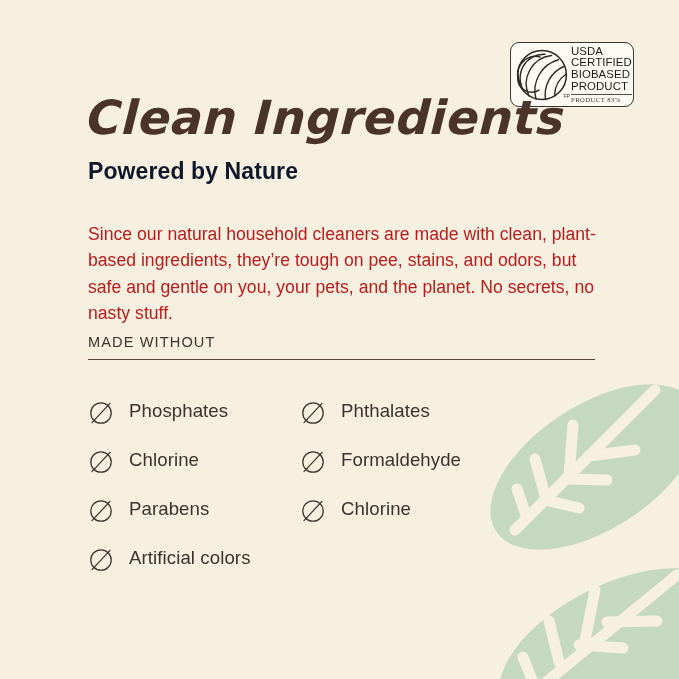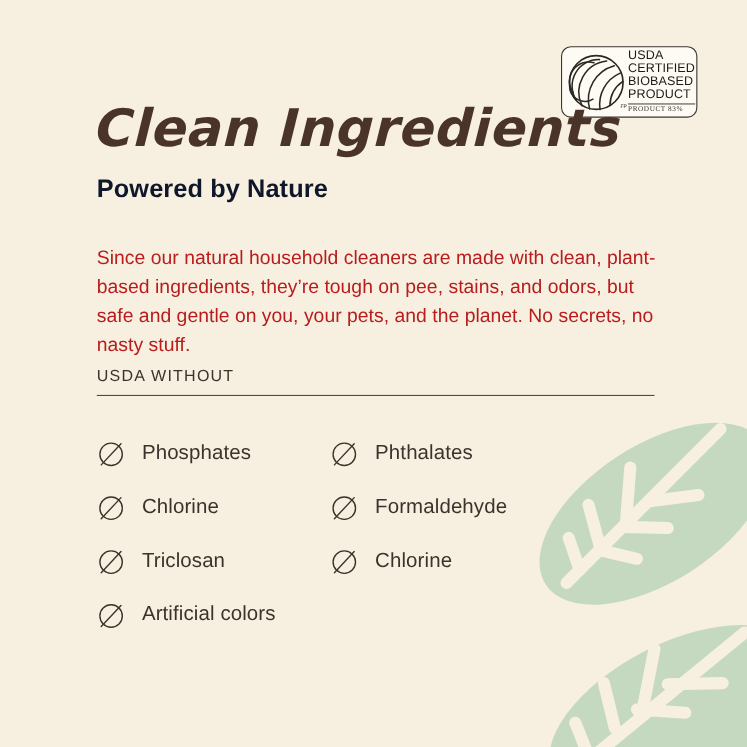--- a/index.html
+++ b/index.html
@@ -234,21 +234,21 @@
       <div class="usda-sub">PRODUCT 83%</div>
     </div>
     <div class="usda-mark">FP</div>
   </div>
 
   <div class="title">Clean Ingredients</div>
   <div class="subtitle">Powered by Nature</div>
 
   <p class="body-copy">Since our natural household cleaners are made with clean, plant-based ingredients, they’re tough on pee, stains, and odors, but safe and gentle on you, your pets, and the planet. No secrets, no nasty stuff.</p>
 
-  <div class="section-label">USDA WITHOUT</div>
+  <div class="section-label">MADE WITHOUT</div>
   <div class="divider"></div>
 
   <div class="avoid-grid">
 
     <div class="avoid-item">
       <svg class="no-icon" viewBox="0 0 26 26" aria-hidden="true">
         <circle cx="13" cy="13" r="10.2" fill="none" stroke="#3b332b" stroke-width="1.25"></circle>
         <line x1="4.0" y1="22.6" x2="22.0" y2="3.4" stroke="#3b332b" stroke-width="1.25" stroke-linecap="round"></line>
       </svg>
       <span class="avoid-label">Phosphates</span>
@@ -276,21 +276,21 @@
         <line x1="4.0" y1="22.6" x2="22.0" y2="3.4" stroke="#3b332b" stroke-width="1.25" stroke-linecap="round"></line>
       </svg>
       <span class="avoid-label">Formaldehyde</span>
     </div>
 
     <div class="avoid-item">
       <svg class="no-icon" viewBox="0 0 26 26" aria-hidden="true">
         <circle cx="13" cy="13" r="10.2" fill="none" stroke="#3b332b" stroke-width="1.25"></circle>
         <line x1="4.0" y1="22.6" x2="22.0" y2="3.4" stroke="#3b332b" stroke-width="1.25" stroke-linecap="round"></line>
       </svg>
-      <span class="avoid-label">Triclosan</span>
+      <span class="avoid-label">Parabens</span>
     </div>
 
     <div class="avoid-item">
       <svg class="no-icon" viewBox="0 0 26 26" aria-hidden="true">
         <circle cx="13" cy="13" r="10.2" fill="none" stroke="#3b332b" stroke-width="1.25"></circle>
         <line x1="4.0" y1="22.6" x2="22.0" y2="3.4" stroke="#3b332b" stroke-width="1.25" stroke-linecap="round"></line>
       </svg>
       <span class="avoid-label">Chlorine</span>
     </div>
 

